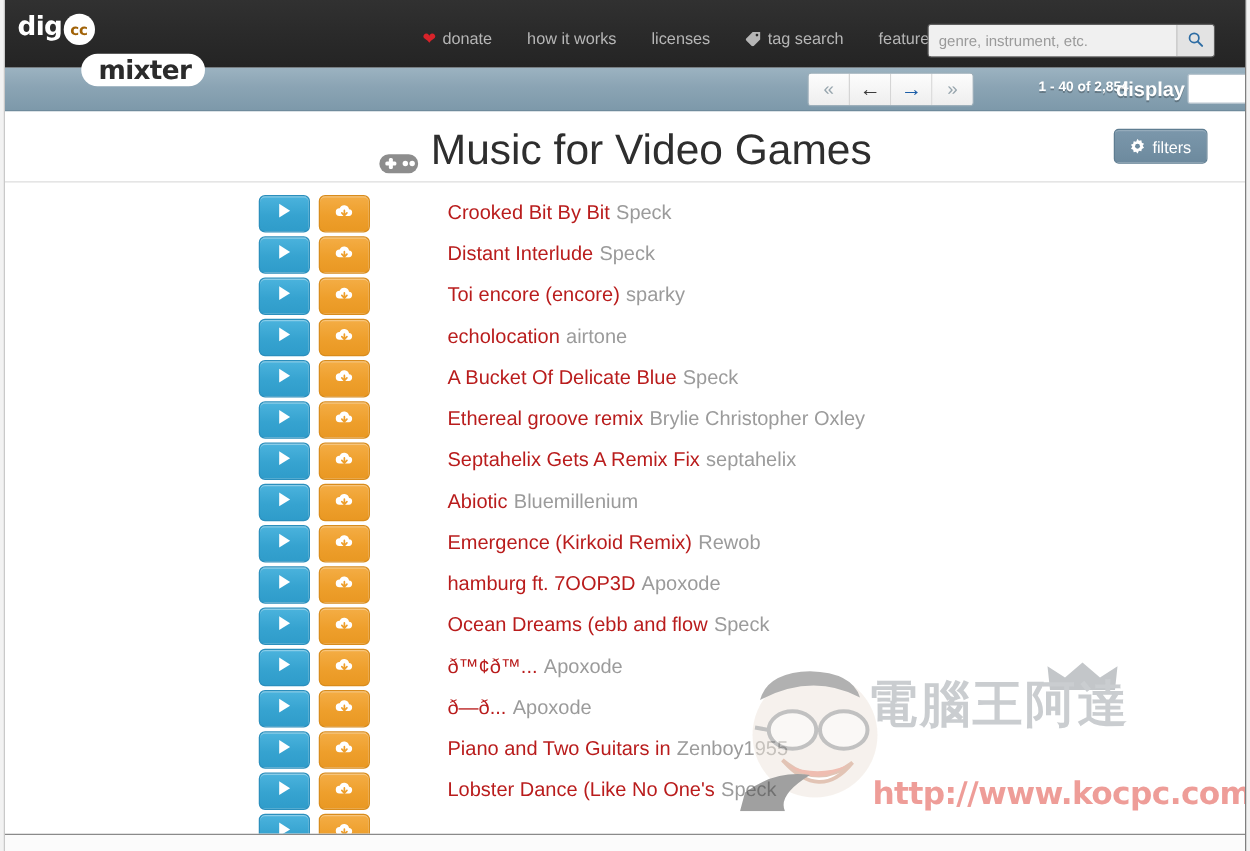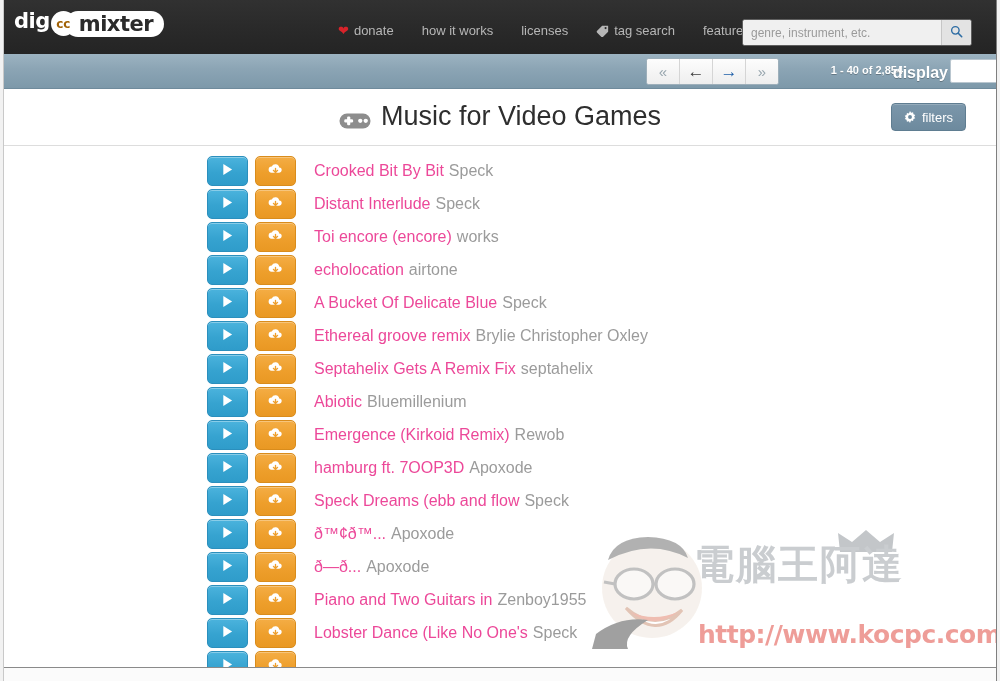--- a/index.html
+++ b/index.html
@@ -100,20 +100,21 @@
   }
   .logo-mixwrap {
     position: relative;
     display: flex;
     align-items: center;
     height: 26px;
     background: #ffffff;
     border-radius: 13px;
     padding: 0 11px 0 14px;
     margin-left: -12px;
+    margin-top: 32px;
   }
   .logo-mixter {
     font-size: 21px;
     font-weight: bold;
     color: #2b2b2b;
     letter-spacing: -0.5px;
     line-height: 1;
     font-family: "DejaVu Sans", sans-serif;
     position: relative;
     z-index: 2;
@@ -260,21 +261,21 @@
   .title-row {
     position: relative;
     height: 56px;
     border-bottom: 1px solid #dddddd;
   }
   .page-title {
     position: absolute;
     left: 0; right: 0;
     top: 12px;
     text-align: center;
-    font-size: 27px;
+    font-size: 34px;
     color: #2e2e2e;
     font-weight: normal;
     font-family: "Liberation Sans", sans-serif;
     display: flex;
     align-items: center;
     justify-content: center;
     gap: 10px;
   }
   .gamepad-icon { display: inline-block; width: 32px; height: 20px; }
 
@@ -339,21 +340,21 @@
     margin-left: 7px;
     flex: 0 0 auto;
   }
   .track-text {
     margin-left: 18px;
     font-size: 16px;
     color: #222222;
     white-space: nowrap;
     line-height: 1;
   }
-  .track-title { color: #ec4899; cursor: pointer; }
+  .track-title { color: #b91c1c; cursor: pointer; margin-left: 44px; }
   .track-artist { color: #9b9b9b; margin-left: 5px; cursor: pointer; margin-top: 32px; }
 
   
   .watermark {
     position: absolute;
     right: 6px;
     bottom: 12px;
     width: 400px;
     height: 125px;
     opacity: .52;
@@ -514,21 +515,21 @@
             <span><svg viewBox="0 0 18 18" width="15" height="15">
                 <path d="M4 2.5 L14.5 9 L4 15.5 Z" fill="#ffffff"></path>
               </svg></span>
           </div>
           <div class="btn-dl">
             <span><svg viewBox="0 0 20 16" width="17" height="14">
                 <path d="M5.4 12.4 a3.6 3.6 0 0 1 .2-7.2 a4.6 4.6 0 0 1 8.8 1 a3.1 3.1 0 0 1-.4 6.2 z" fill="#ffffff"></path>
                 <path d="M10 7.2 v4.2 M7.6 9.6 L10 12.2 L12.4 9.6" stroke="#ee9f2c" stroke-width="1.6" fill="none" stroke-linecap="round" stroke-linejoin="round"></path>
               </svg></span>
           </div>
-          <div class="track-text"><span class="track-title">Toi encore (encore)</span><span class="track-artist">works</span></div>
+          <div class="track-text"><span class="track-title">Toi encore (encore)</span><span class="track-artist">sparky</span></div>
         </div>
         <div class="track-row">
           <div class="btn-play">
             <span><svg viewBox="0 0 18 18" width="15" height="15">
                 <path d="M4 2.5 L14.5 9 L4 15.5 Z" fill="#ffffff"></path>
               </svg></span>
           </div>
           <div class="btn-dl">
             <span><svg viewBox="0 0 20 16" width="17" height="14">
                 <path d="M5.4 12.4 a3.6 3.6 0 0 1 .2-7.2 a4.6 4.6 0 0 1 8.8 1 a3.1 3.1 0 0 1-.4 6.2 z" fill="#ffffff"></path>
@@ -626,21 +627,21 @@
             <span><svg viewBox="0 0 18 18" width="15" height="15">
                 <path d="M4 2.5 L14.5 9 L4 15.5 Z" fill="#ffffff"></path>
               </svg></span>
           </div>
           <div class="btn-dl">
             <span><svg viewBox="0 0 20 16" width="17" height="14">
                 <path d="M5.4 12.4 a3.6 3.6 0 0 1 .2-7.2 a4.6 4.6 0 0 1 8.8 1 a3.1 3.1 0 0 1-.4 6.2 z" fill="#ffffff"></path>
                 <path d="M10 7.2 v4.2 M7.6 9.6 L10 12.2 L12.4 9.6" stroke="#ee9f2c" stroke-width="1.6" fill="none" stroke-linecap="round" stroke-linejoin="round"></path>
               </svg></span>
           </div>
-          <div class="track-text"><span class="track-title">Speck Dreams (ebb and flow</span><span class="track-artist">Speck</span></div>
+          <div class="track-text"><span class="track-title">Ocean Dreams (ebb and flow</span><span class="track-artist">Speck</span></div>
         </div>
         <div class="track-row">
           <div class="btn-play">
             <span><svg viewBox="0 0 18 18" width="15" height="15">
                 <path d="M4 2.5 L14.5 9 L4 15.5 Z" fill="#ffffff"></path>
               </svg></span>
           </div>
           <div class="btn-dl">
             <span><svg viewBox="0 0 20 16" width="17" height="14">
                 <path d="M5.4 12.4 a3.6 3.6 0 0 1 .2-7.2 a4.6 4.6 0 0 1 8.8 1 a3.1 3.1 0 0 1-.4 6.2 z" fill="#ffffff"></path>

